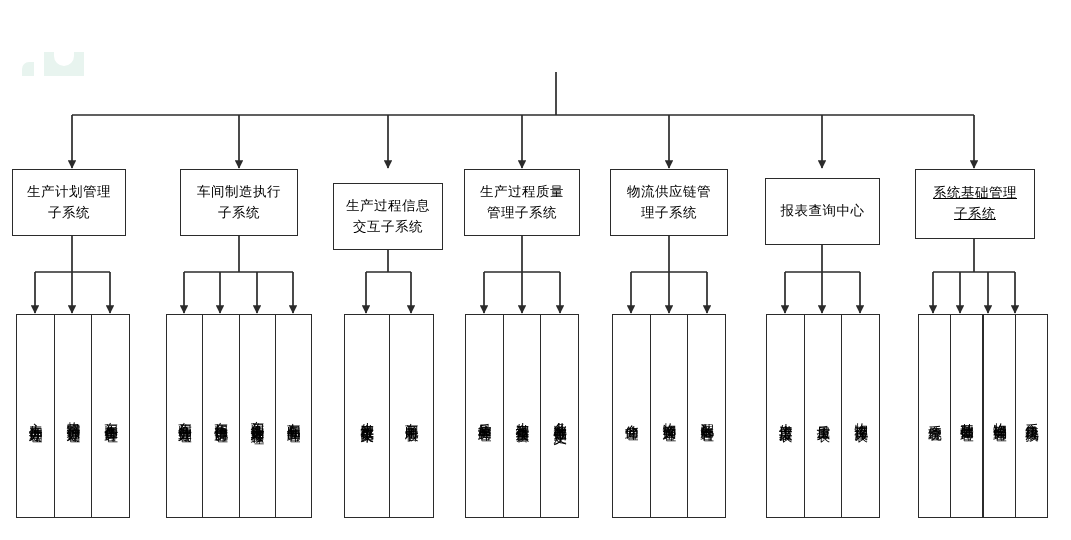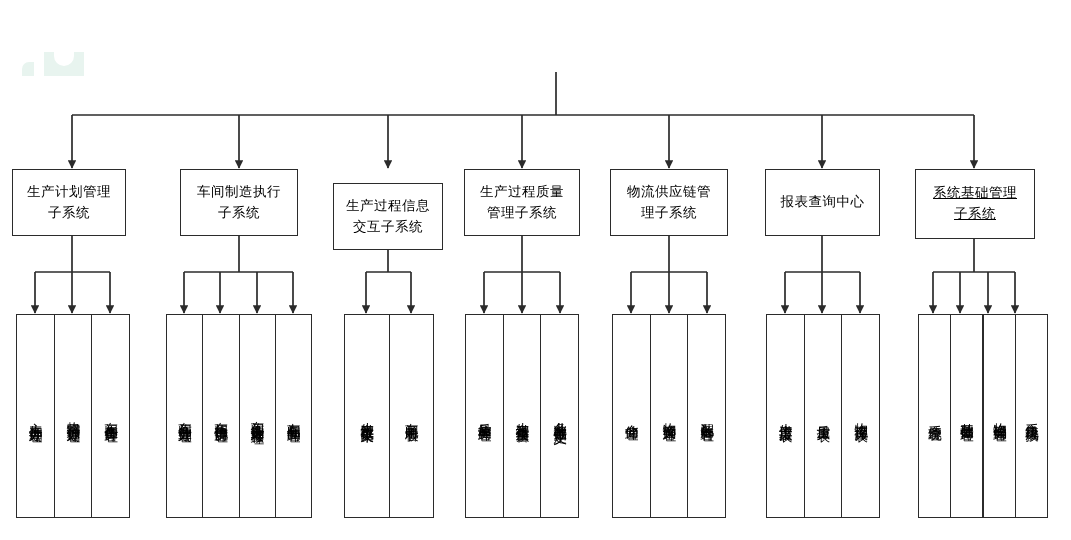--- a/index.html
+++ b/index.html
@@ -178,21 +178,21 @@
       <span>生产过程质量</span>
       <span>管理子系统</span>
     </div>
   </div>
   <div class="box lvl2-box" style="left:610px;top:169px;width:118px;height:67px;">
     <div>
       <span>物流供应链管</span>
       <span>理子系统</span>
     </div>
   </div>
-  <div class="box lvl2-box" style="left:765px;top:169px;width:115px;height:67px;">
+  <div class="box lvl2-box" style="left:765px;top:178px;width:115px;height:67px;">
     <div>
       <span>报表查询中心</span>
     </div>
   </div>
   <div class="box lvl2-box" style="left:915px;top:169px;width:120px;height:70px;text-decoration:underline;">
     <div>
       <span>系统基础管理</span>
       <span>子系统</span>
     </div>
   </div>

